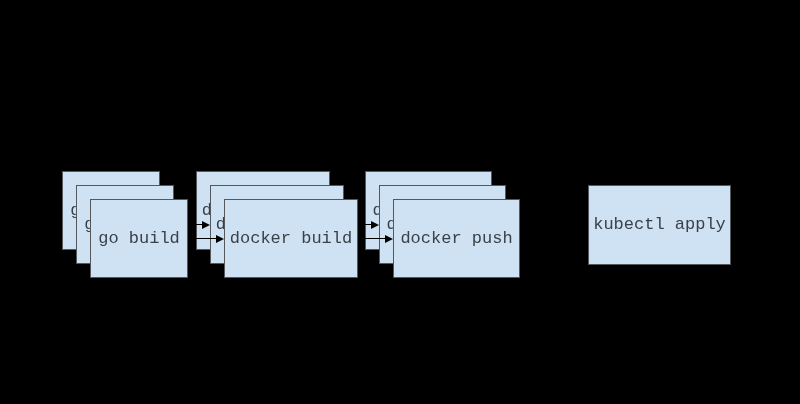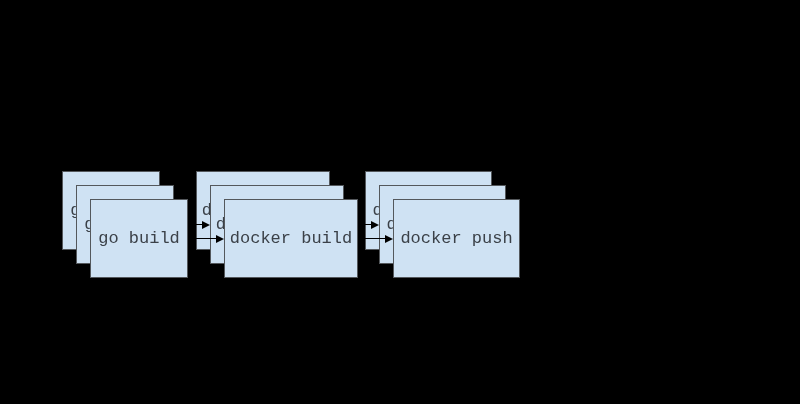--- a/index.html
+++ b/index.html
@@ -91,20 +91,21 @@
   <div class="box s1 front">go build</div>
 
   <div class="box s2 back">docker build</div>
   <div class="box s2 mid">docker build</div>
   <div class="box s2 front">docker build</div>
 
   <div class="box s3 back">docker push</div>
   <div class="box s3 mid">docker push</div>
   <div class="box s3 front">docker push</div>
 
+  <div class="box s4">kubectl apply</div>
 
   <div class="arrow-line a1b z0"></div>
   <div class="arrow-head a1b z0"></div>
   <div class="arrow-line a1m z2"></div>
   <div class="arrow-head a1m z2"></div>
   <div class="arrow-line a1f z4"></div>
   <div class="arrow-head a1f z4"></div>
 
   <div class="arrow-line a2b z0"></div>
   <div class="arrow-head a2b z0"></div>

